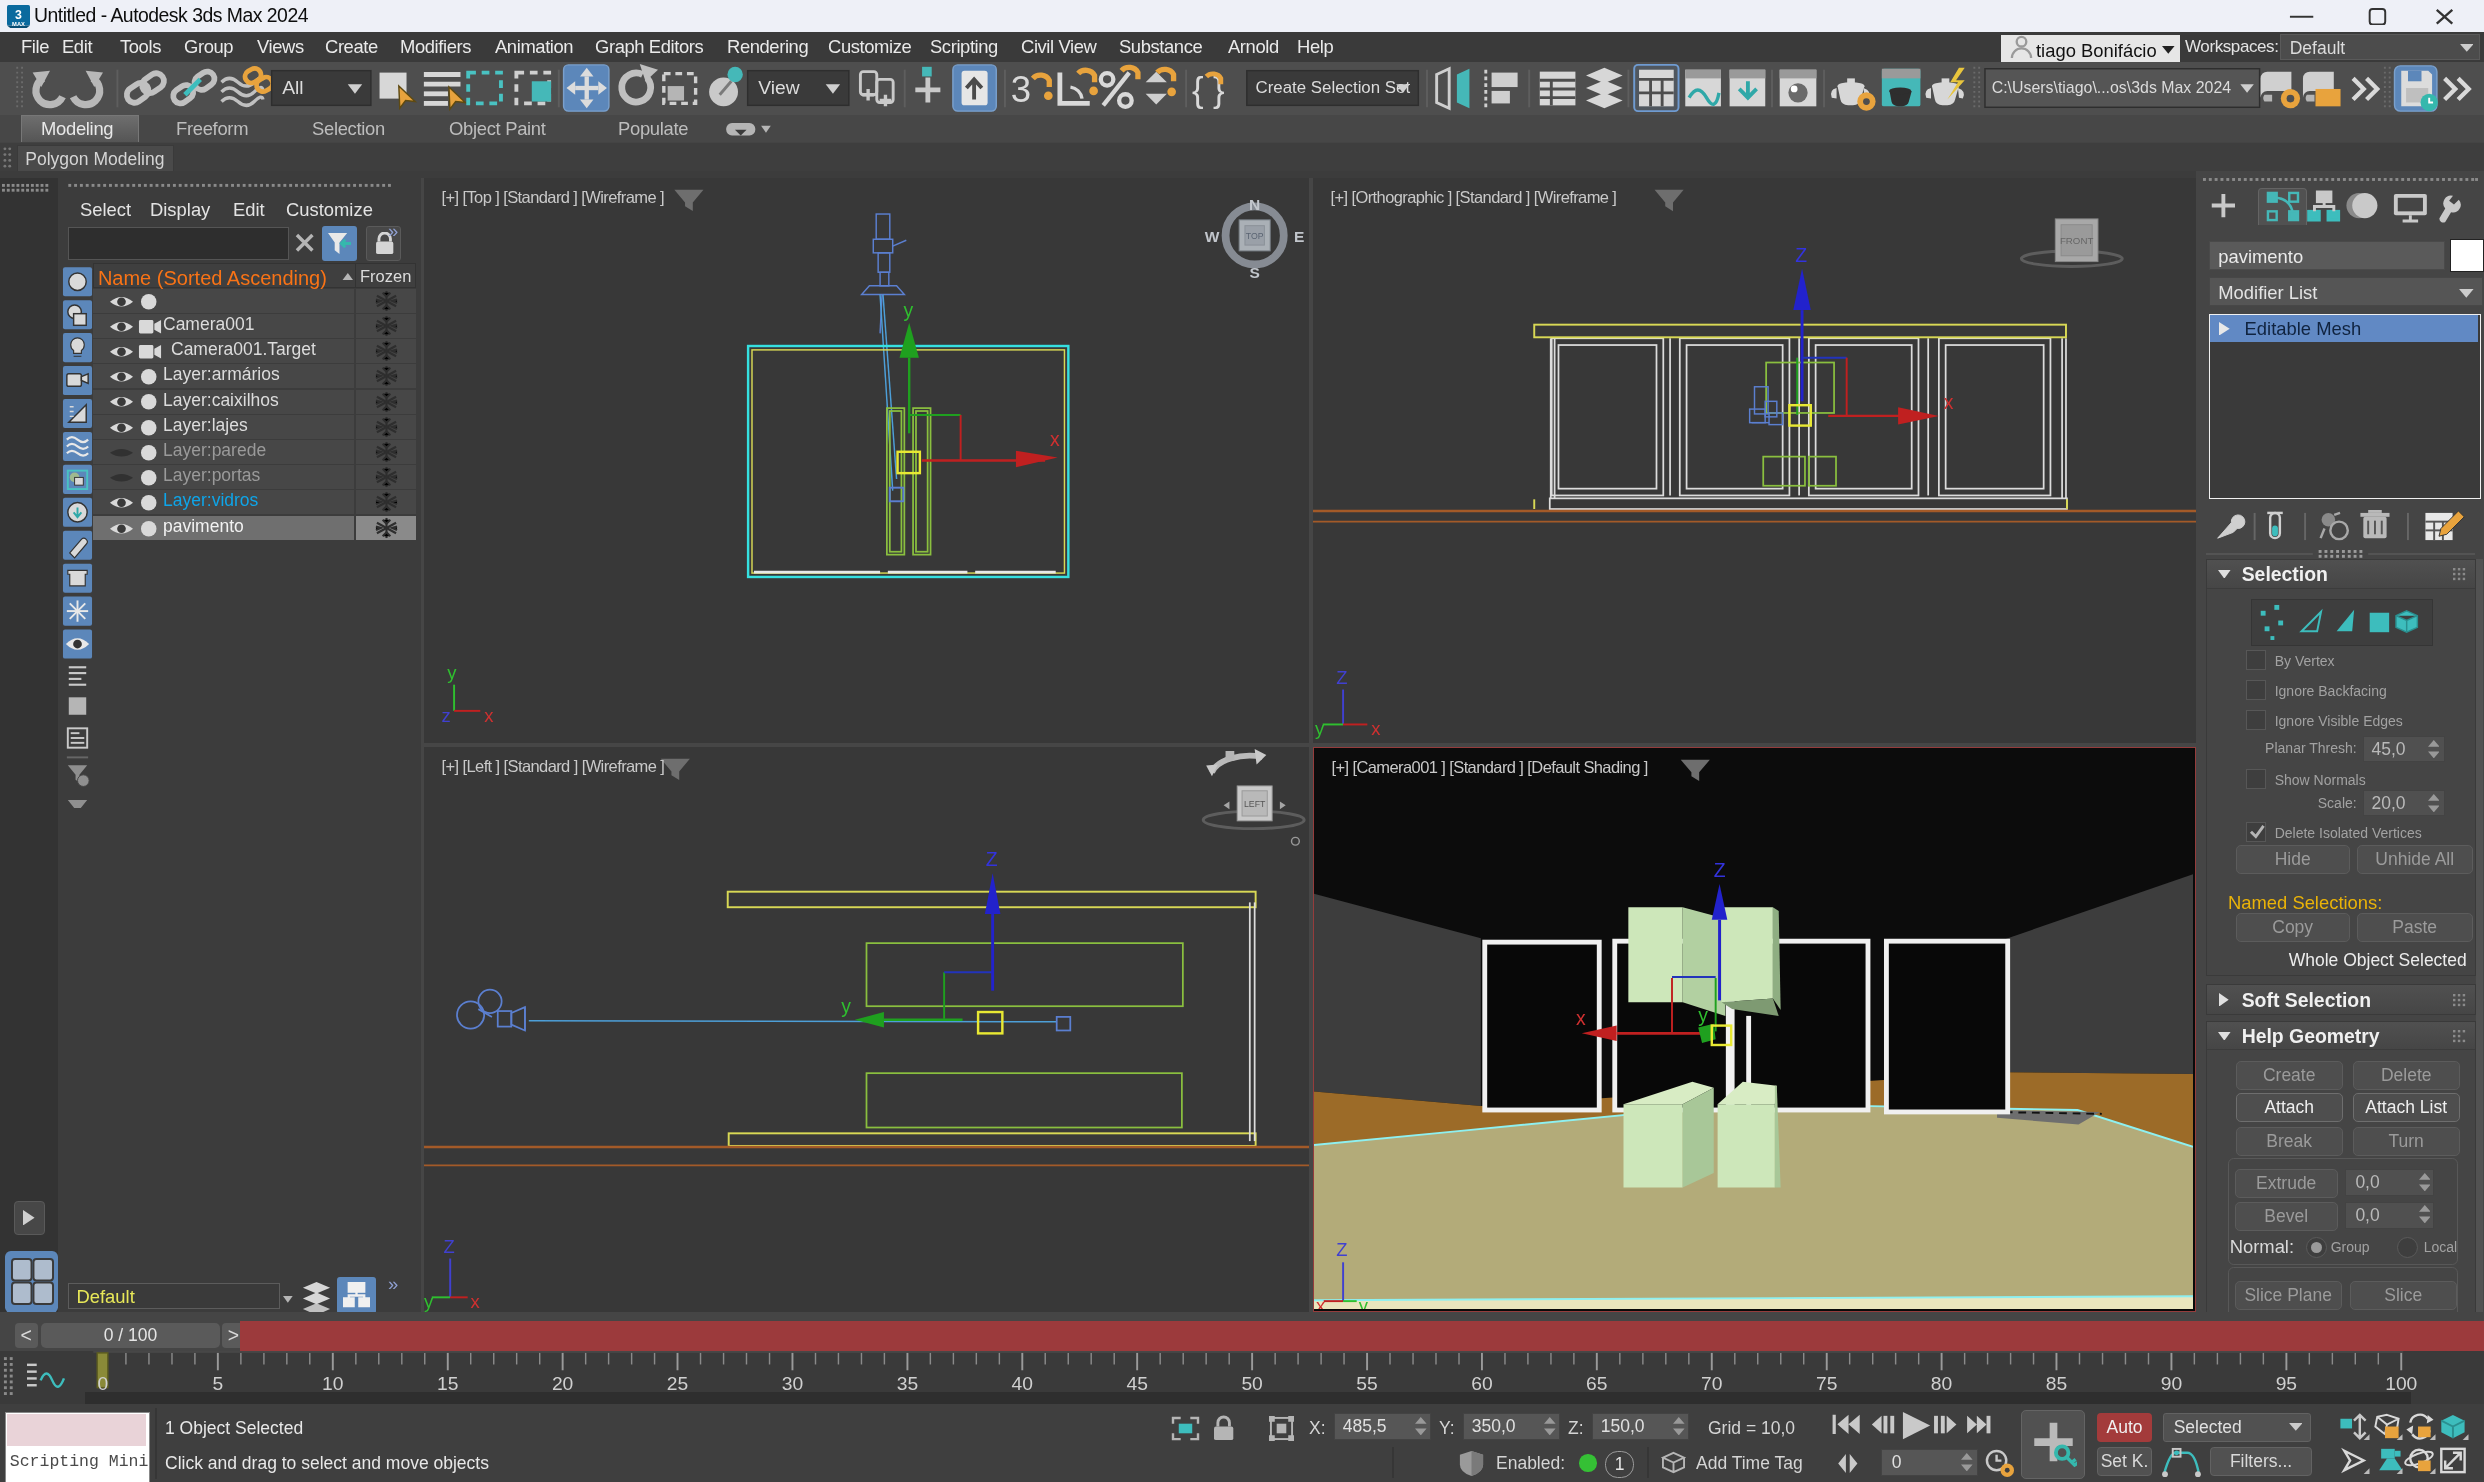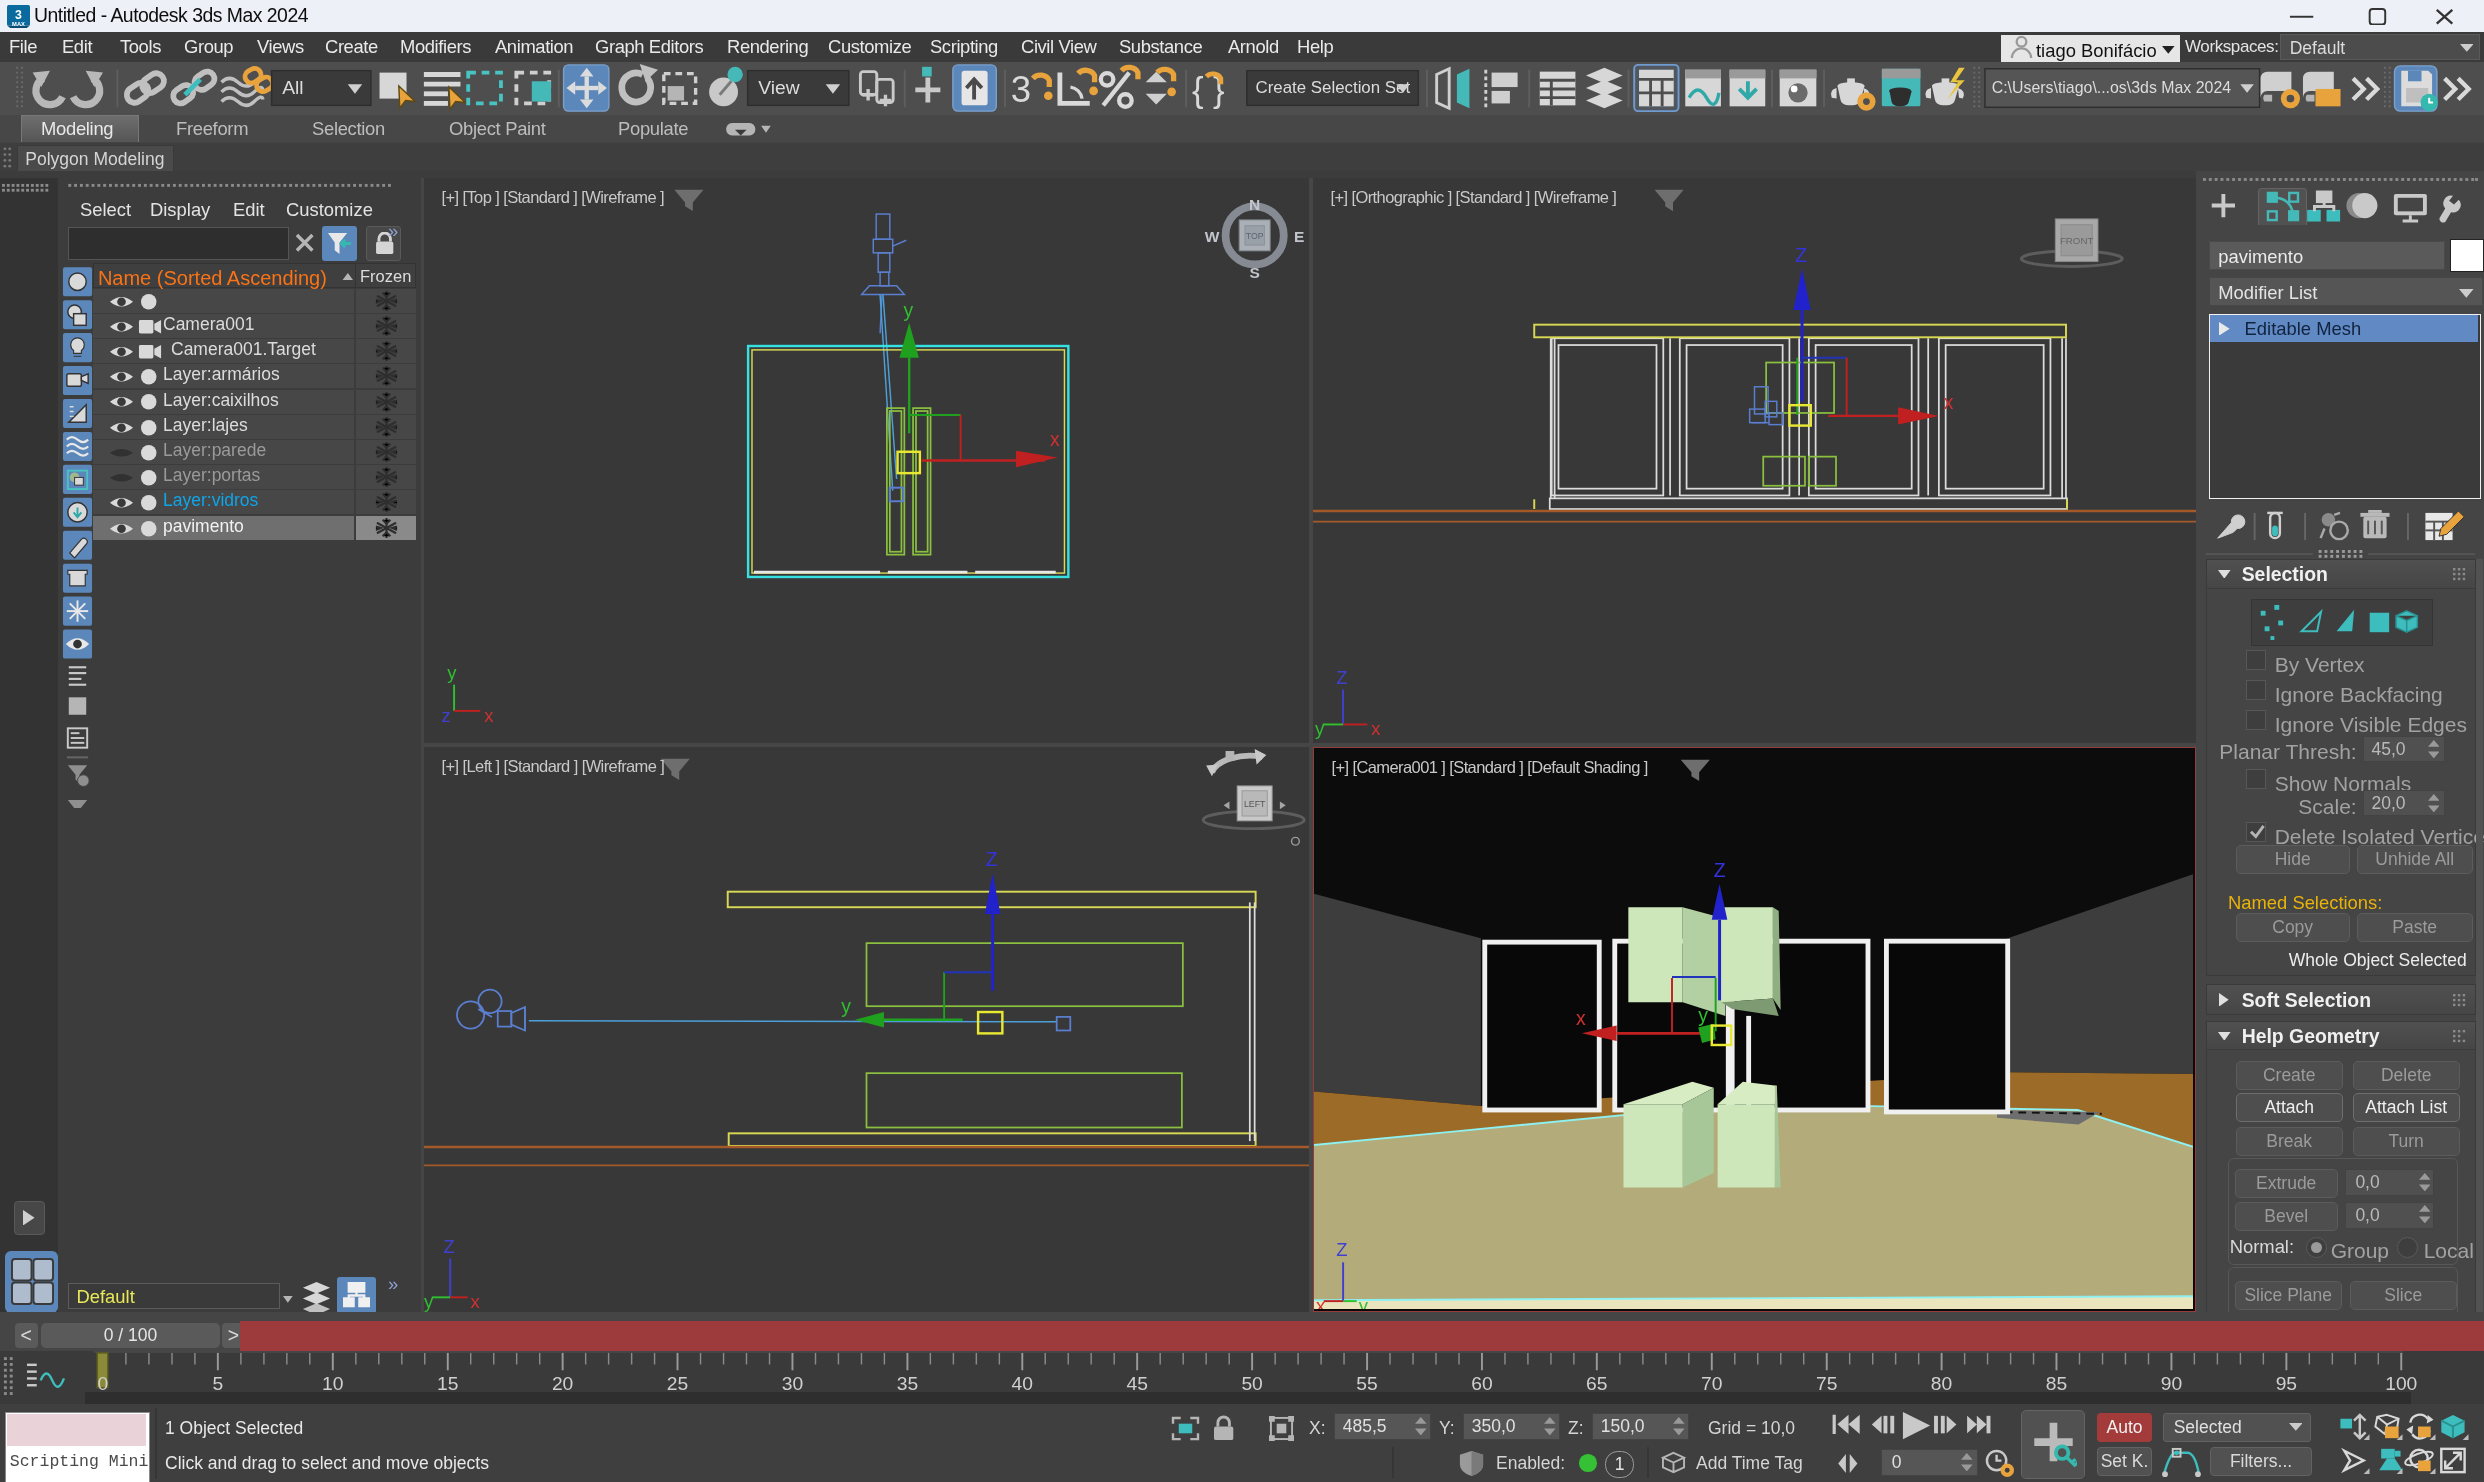--- a/index.html
+++ b/index.html
@@ -31,21 +31,21 @@
   
   #cmdpanel{left:2196px;top:171px;width:288px;height:1144px;background:#454545;}
   
   #botgap{left:0;top:1312px;width:2484px;height:8.7px;background:#454545;}
   #timeslider{left:0;top:1321px;width:2484px;height:30px;background:#454545;}
   #redbar{left:240px;top:1321px;width:2244px;height:30px;background:#9c3a3c;}
   #ruler{left:0;top:1351px;width:2484px;height:53px;background:#3a3a3a;}
   #statusbar{left:0;top:1404px;width:2484px;height:79px;background:#3f3f3f;}
   .fld{position:absolute;background:#505050;border:1px solid #434343;color:#b9b9b9;box-sizing:border-box;}
   .cbx{width:20.4px;height:20.4px;background:#3e3e3e;border:1px solid #575757;box-sizing:border-box;}
-  .lbl{font-size:21px;color:#a2a2a2;white-space:nowrap;}
+  .lbl{font-size:14px;color:#a2a2a2;white-space:nowrap;}
   .pbtn{height:29px;background:#4e4e4e;border:1px solid #5c5c5c;border-radius:4.9px;color:#9b9b9b;
         font-size:17.5px;text-align:center;line-height:27px;box-sizing:border-box;white-space:nowrap;}
 </style>
 </head>
 <body>
 <div id="app">
   <div class="abs" id="titlebar">
     <svg class="abs" style="left:6.8px;top:3.9px" width="23" height="25" viewBox="0 0 28 28">
       <rect x="0" y="0" width="28" height="25" rx="2" fill="#0a6a9e"></rect>
       <path d="M0 25 L4 28 L24 28 L28 25 Z" fill="#084e74"></path>
@@ -53,21 +53,21 @@
       <text x="14" y="26" font-size="7" font-weight="bold" fill="#fff" text-anchor="middle">MAX</text>
     </svg>
     <span class="abs txt" style="left:34px;top:3.9px;font-size:19.4px;letter-spacing:-0.5px;color:#0d0d0d;">Untitled - Autodesk 3ds Max 2024</span>
     <svg class="abs" style="left:2288px;top:7.8px" width="175" height="17.5" viewBox="0 0 180 18">
       <line x1="2" y1="9" x2="26" y2="9" stroke="#333" stroke-width="2"></line>
       <rect x="84" y="1" width="16" height="16" fill="none" stroke="#333" stroke-width="2" rx="3"></rect>
       <path d="M153 2 L169 16 M169 2 L153 16" stroke="#333" stroke-width="2.4"></path>
     </svg>
   </div>
   <div class="abs" id="menubar">
-    <span class="menuitem" style="left:9px">File</span>
+    <span class="menuitem" style="left:21px">File</span>
     <span class="menuitem" style="left:62px">Edit</span>
     <span class="menuitem" style="left:120px">Tools</span>
     <span class="menuitem" style="left:184px">Group</span>
     <span class="menuitem" style="left:257px">Views</span>
     <span class="menuitem" style="left:325px">Create</span>
     <span class="menuitem" style="left:400px">Modifiers</span>
     <span class="menuitem" style="left:495px">Animation</span>
     <span class="menuitem" style="left:595px">Graph Editors</span>
     <span class="menuitem" style="left:727px">Rendering</span>
     <span class="menuitem" style="left:828px">Customize</span>

